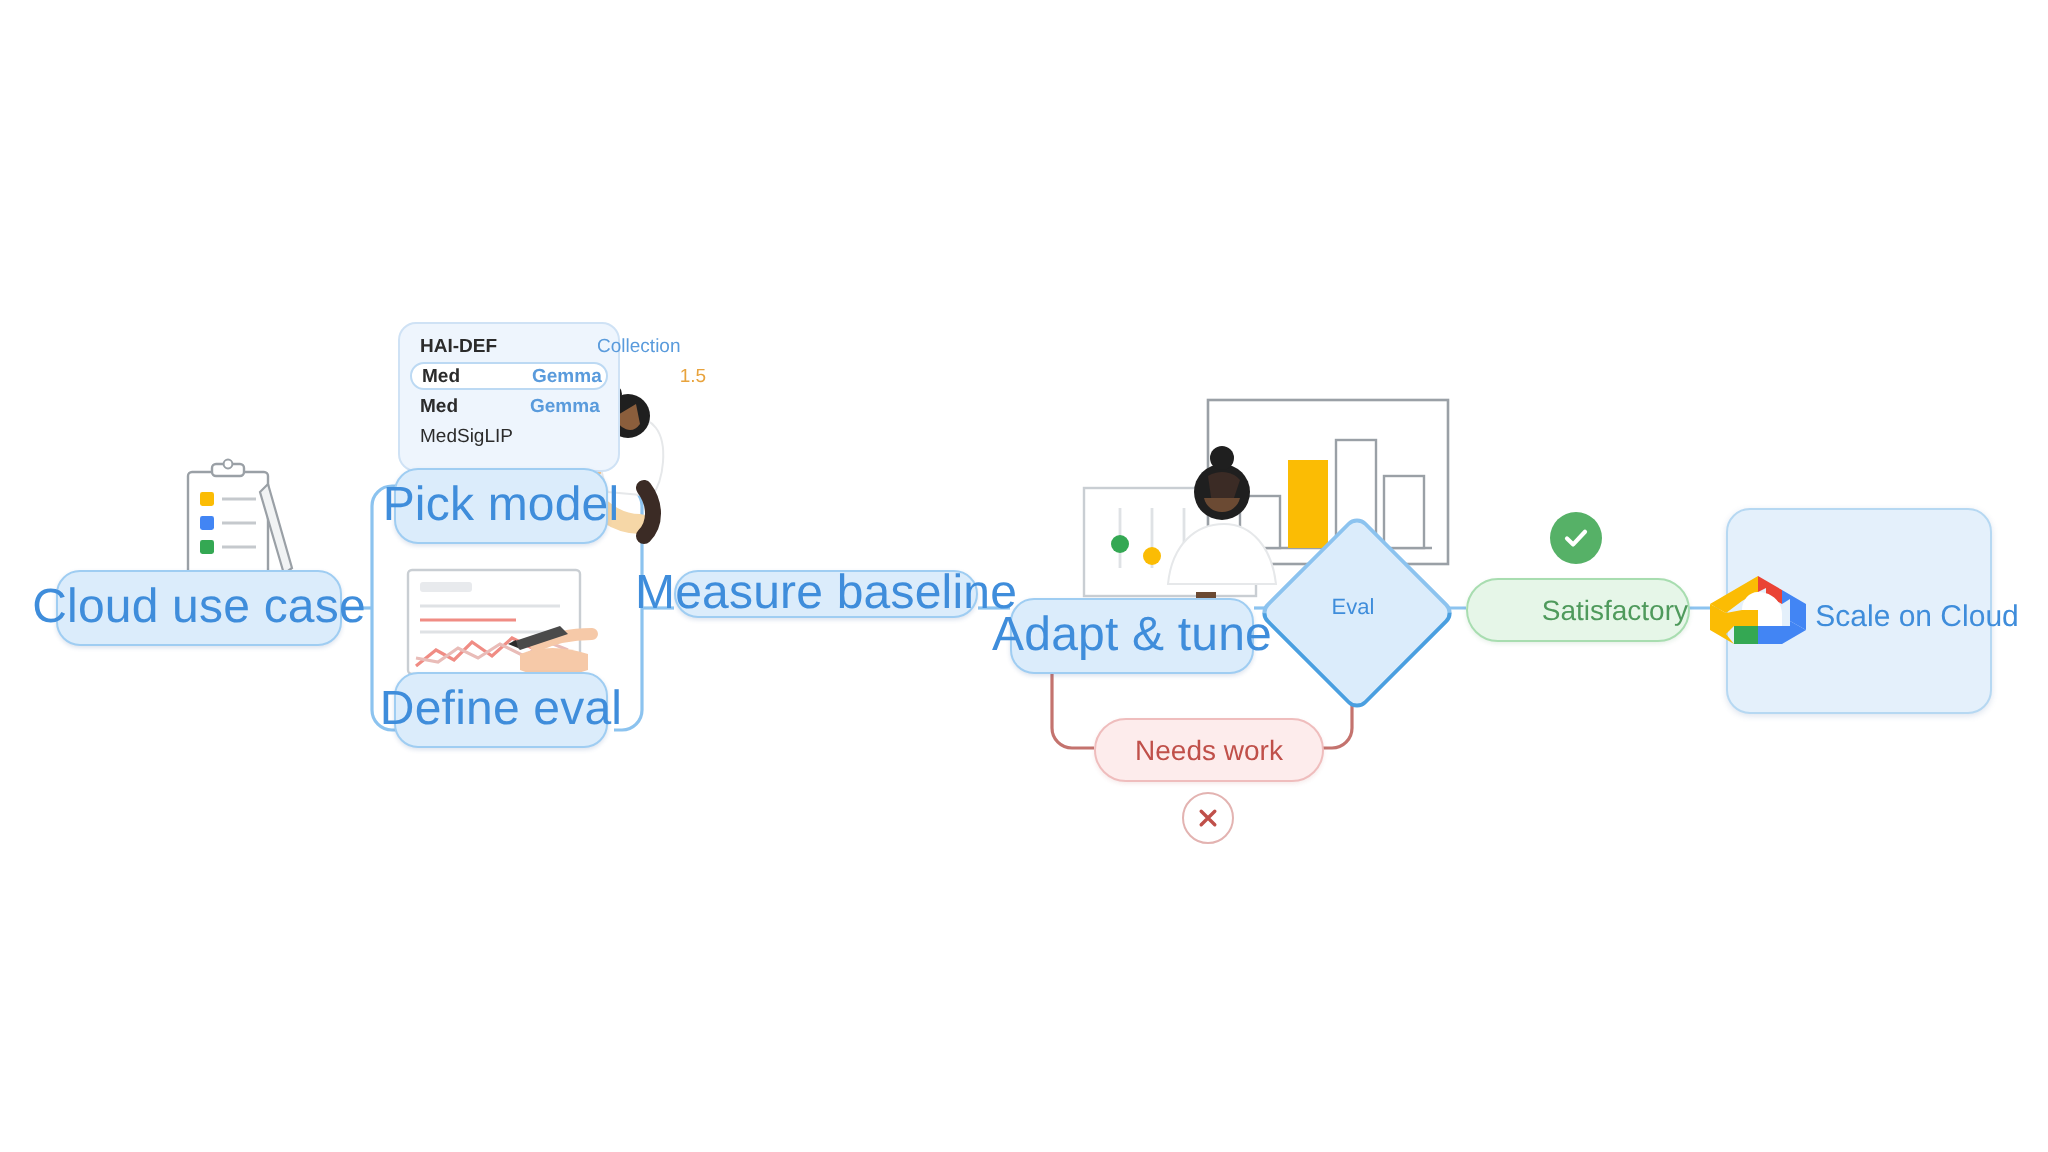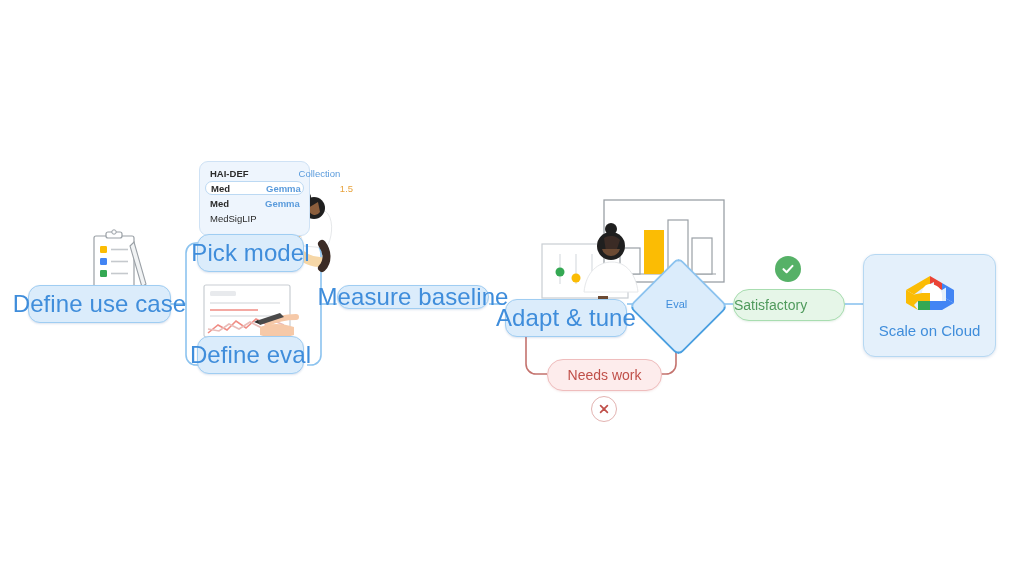--- a/index.html
+++ b/index.html
@@ -37,21 +37,21 @@
   }
   #node-eval-label{
     position:absolute;left:643px;top:292px;width:67px;height:24px;
     display:flex;align-items:center;justify-content:center;
     color:#3f8ddb;font-size:11px;
   }
 
   
   #node-satisfactory{
     position:absolute;left:733px;top:289px;width:110px;height:30px;
-    display:flex;align-items:center;justify-content:flex-start;
+    display:flex;align-items:center;justify-content:flex-end;
     background:#e6f6e8;border:1.5px solid #a8ddb0;border-radius:16px;
     color:#4f9a5c;font-size:14px;white-space:nowrap;
     box-shadow:0 1px 2px rgba(80,150,90,.14);
   }
   #check-badge{
     position:absolute;left:775px;top:256px;width:26px;height:26px;
     border-radius:50%;background:#56b167;
     display:flex;align-items:center;justify-content:center;
   }
 
@@ -66,21 +66,21 @@
   #x-badge{
     position:absolute;left:591px;top:396px;width:24px;height:24px;
     border-radius:50%;background:#ffffff;border:1.5px solid #e3b3b1;
     display:flex;align-items:center;justify-content:center;
   }
 
   
   #node-cloud{
     position:absolute;left:863px;top:254px;width:131px;height:101px;
     background:#e4f0fb;border:1.5px solid #b6d8f2;border-radius:12px;
-    display:flex;flex-direction:column;align-items:center;justify-content:center;
+    display:flex;flex-direction:row;align-items:center;justify-content:center;
     box-shadow:0 1px 3px rgba(60,100,160,.18);
   }
   #cloud-label{color:#3f8ddb;font-size:15px;margin-top:6px;white-space:nowrap;}
 
   
   #hai-card{
     position:absolute;left:199px;top:161px;width:111px;height:75px;
     background:#eef5fd;border:1px solid #cfe2f5;border-radius:9px;
     padding:4px 5px;box-sizing:border-box;
   }
@@ -242,21 +242,21 @@
     <div class="hai-row">
       <span class="t-dark">Med</span>
       <span class="t-blue">Gemma</span>
     </div>
     <div class="hai-row">
       <span class="t-plain">MedSigLIP</span>
     </div>
   </div>
 
   <div class="node big" id="node-usecase">
-    <span>Define use case</span>
+    <span>Cloud use case</span>
   </div>
 
   <div class="node big" id="node-pickmodel">
     <span>Pick model</span>
   </div>
 
   <div class="node big" id="node-defineeval">
     <span>Define eval</span>
   </div>
 

